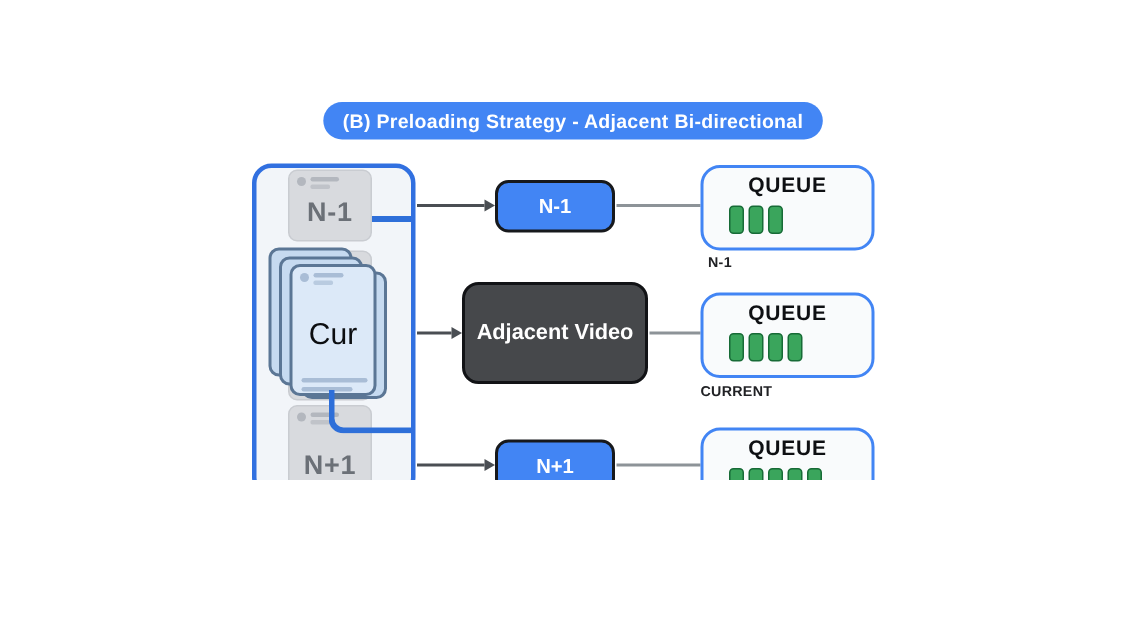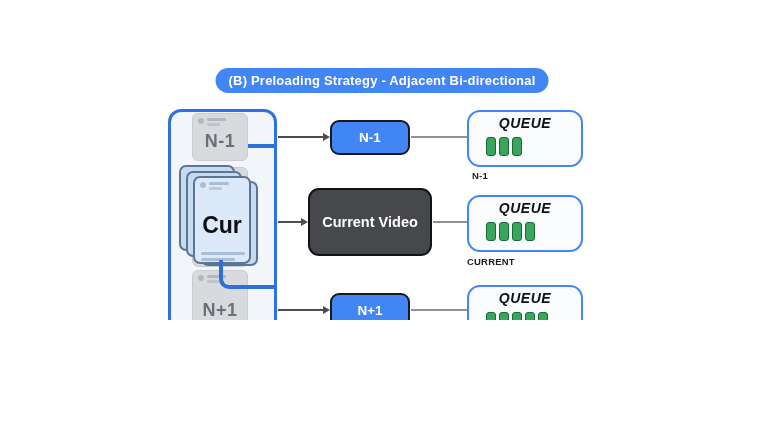--- a/index.html
+++ b/index.html
@@ -50,21 +50,21 @@
   }
   .scard.b1 { left:8px;  top:53px; width:56px; height:86px; }
   .scard.b2 { left:15px; top:59px; width:56px; height:86px; }
   .scard.rb { left:30px; top:69px; width:57px; height:85px; }
   .scard.front { left:22px; top:64px; width:58px; height:88px; background:#dce9f8; }
   .scard .dot { background:#a9bdd6; left:5px; top:4px; }
   .scard .ln1 { background:#a9bdd6; left:14px; top:4px; width:20px; }
   .scard .ln2 { background:#b9cbe0; left:14px; top:9px; }
   .cur-label {
     position:absolute; top:34px; left:0; width:100%; text-align:center;
-    font-weight:bold; font-size:23px; color:#0c0e11;
+    font-weight:normal; font-size:20px; color:#0c0e11;
   }
   .f1 { position:absolute; left:6px; top:74px; width:44px; height:3px; border-radius:1.5px; background:#a9bdd6; }
   .f2 { position:absolute; left:6px; top:80px; width:34px; height:3px; border-radius:1.5px; background:#a9bdd6; }
   
   .hline { position:absolute; height:2px; }
   .arrow-line { background:var(--arrow-gray); }
   .conn-line { background:var(--line-gray); }
   .ahead {
     position:absolute; width:0; height:0;
     border-top:4.5px solid transparent; border-bottom:4.5px solid transparent;
@@ -74,21 +74,21 @@
   .fnode {
     position:absolute; box-sizing:border-box; border:2.5px solid var(--node-border);
     color:#fff; font-weight:bold; display:flex; align-items:center; justify-content:center;
   }
   .fnode.n1 { left:330px; top:120px; width:80px; height:35px; border-radius:9px; background:var(--accent-blue); font-size:13.5px; }
   .fnode.cv { left:308px; top:188px; width:124px; height:68px; border-radius:11px; background:var(--dark-box-bg); border-color:var(--dark-box-border); font-size:14.5px; }
   .fnode.n3 { left:330px; top:293px; width:80px; height:35px; border-radius:9px; background:var(--accent-blue); font-size:13.5px; }
   
   .qcard {
     position:absolute; left:467px; width:116px; height:57px; box-sizing:border-box;
-    border:2.5px solid var(--accent-blue); border-radius:13px; background:var(--queue-card-bg);font-style:italic;
+    border:2.5px solid var(--accent-blue); border-radius:13px; background:var(--queue-card-bg);
   }
   .qcard.q1 { top:110px; } .qcard.q2 { top:195px; } .qcard.q3 { top:285px; }
   .qtitle {
     position:absolute; top:3px; left:0; width:100%; text-align:center;
     font-weight:bold; font-size:14px; letter-spacing:0.5px; color:#0e1013;
   }
   .qsegs { position:absolute; left:17px; top:25px; display:flex; gap:3px; }
   .seg {
     width:10px; height:19px; box-sizing:border-box; border-radius:3px;
     background:var(--segment-green); border:1.5px solid var(--segment-green-border);
@@ -138,21 +138,21 @@
   </div>
 
   <div class="hline arrow-line" style="left:278px; top:136px; width:45px;"></div>
   <div class="ahead" style="left:323px; top:132.5px;"></div>
   <div class="hline arrow-line" style="left:278px; top:221px; width:23px;"></div>
   <div class="ahead" style="left:301px; top:217.5px;"></div>
   <div class="hline arrow-line" style="left:278px; top:309px; width:45px;"></div>
   <div class="ahead" style="left:323px; top:305.5px;"></div>
 
   <div class="fnode n1">N-1</div>
-  <div class="fnode cv">Current Video</div>
+  <div class="fnode cv">Adjacent Video</div>
   <div class="fnode n3">N+1</div>
 
   <div class="hline conn-line" style="left:411px; top:136px; width:56px;"></div>
   <div class="hline conn-line" style="left:433px; top:221px; width:34px;"></div>
   <div class="hline conn-line" style="left:411px; top:309px; width:56px;"></div>
 
   <div class="qcard q1">
     <div class="qtitle">QUEUE</div>
     <div class="qsegs">
         <div class="seg"></div>

